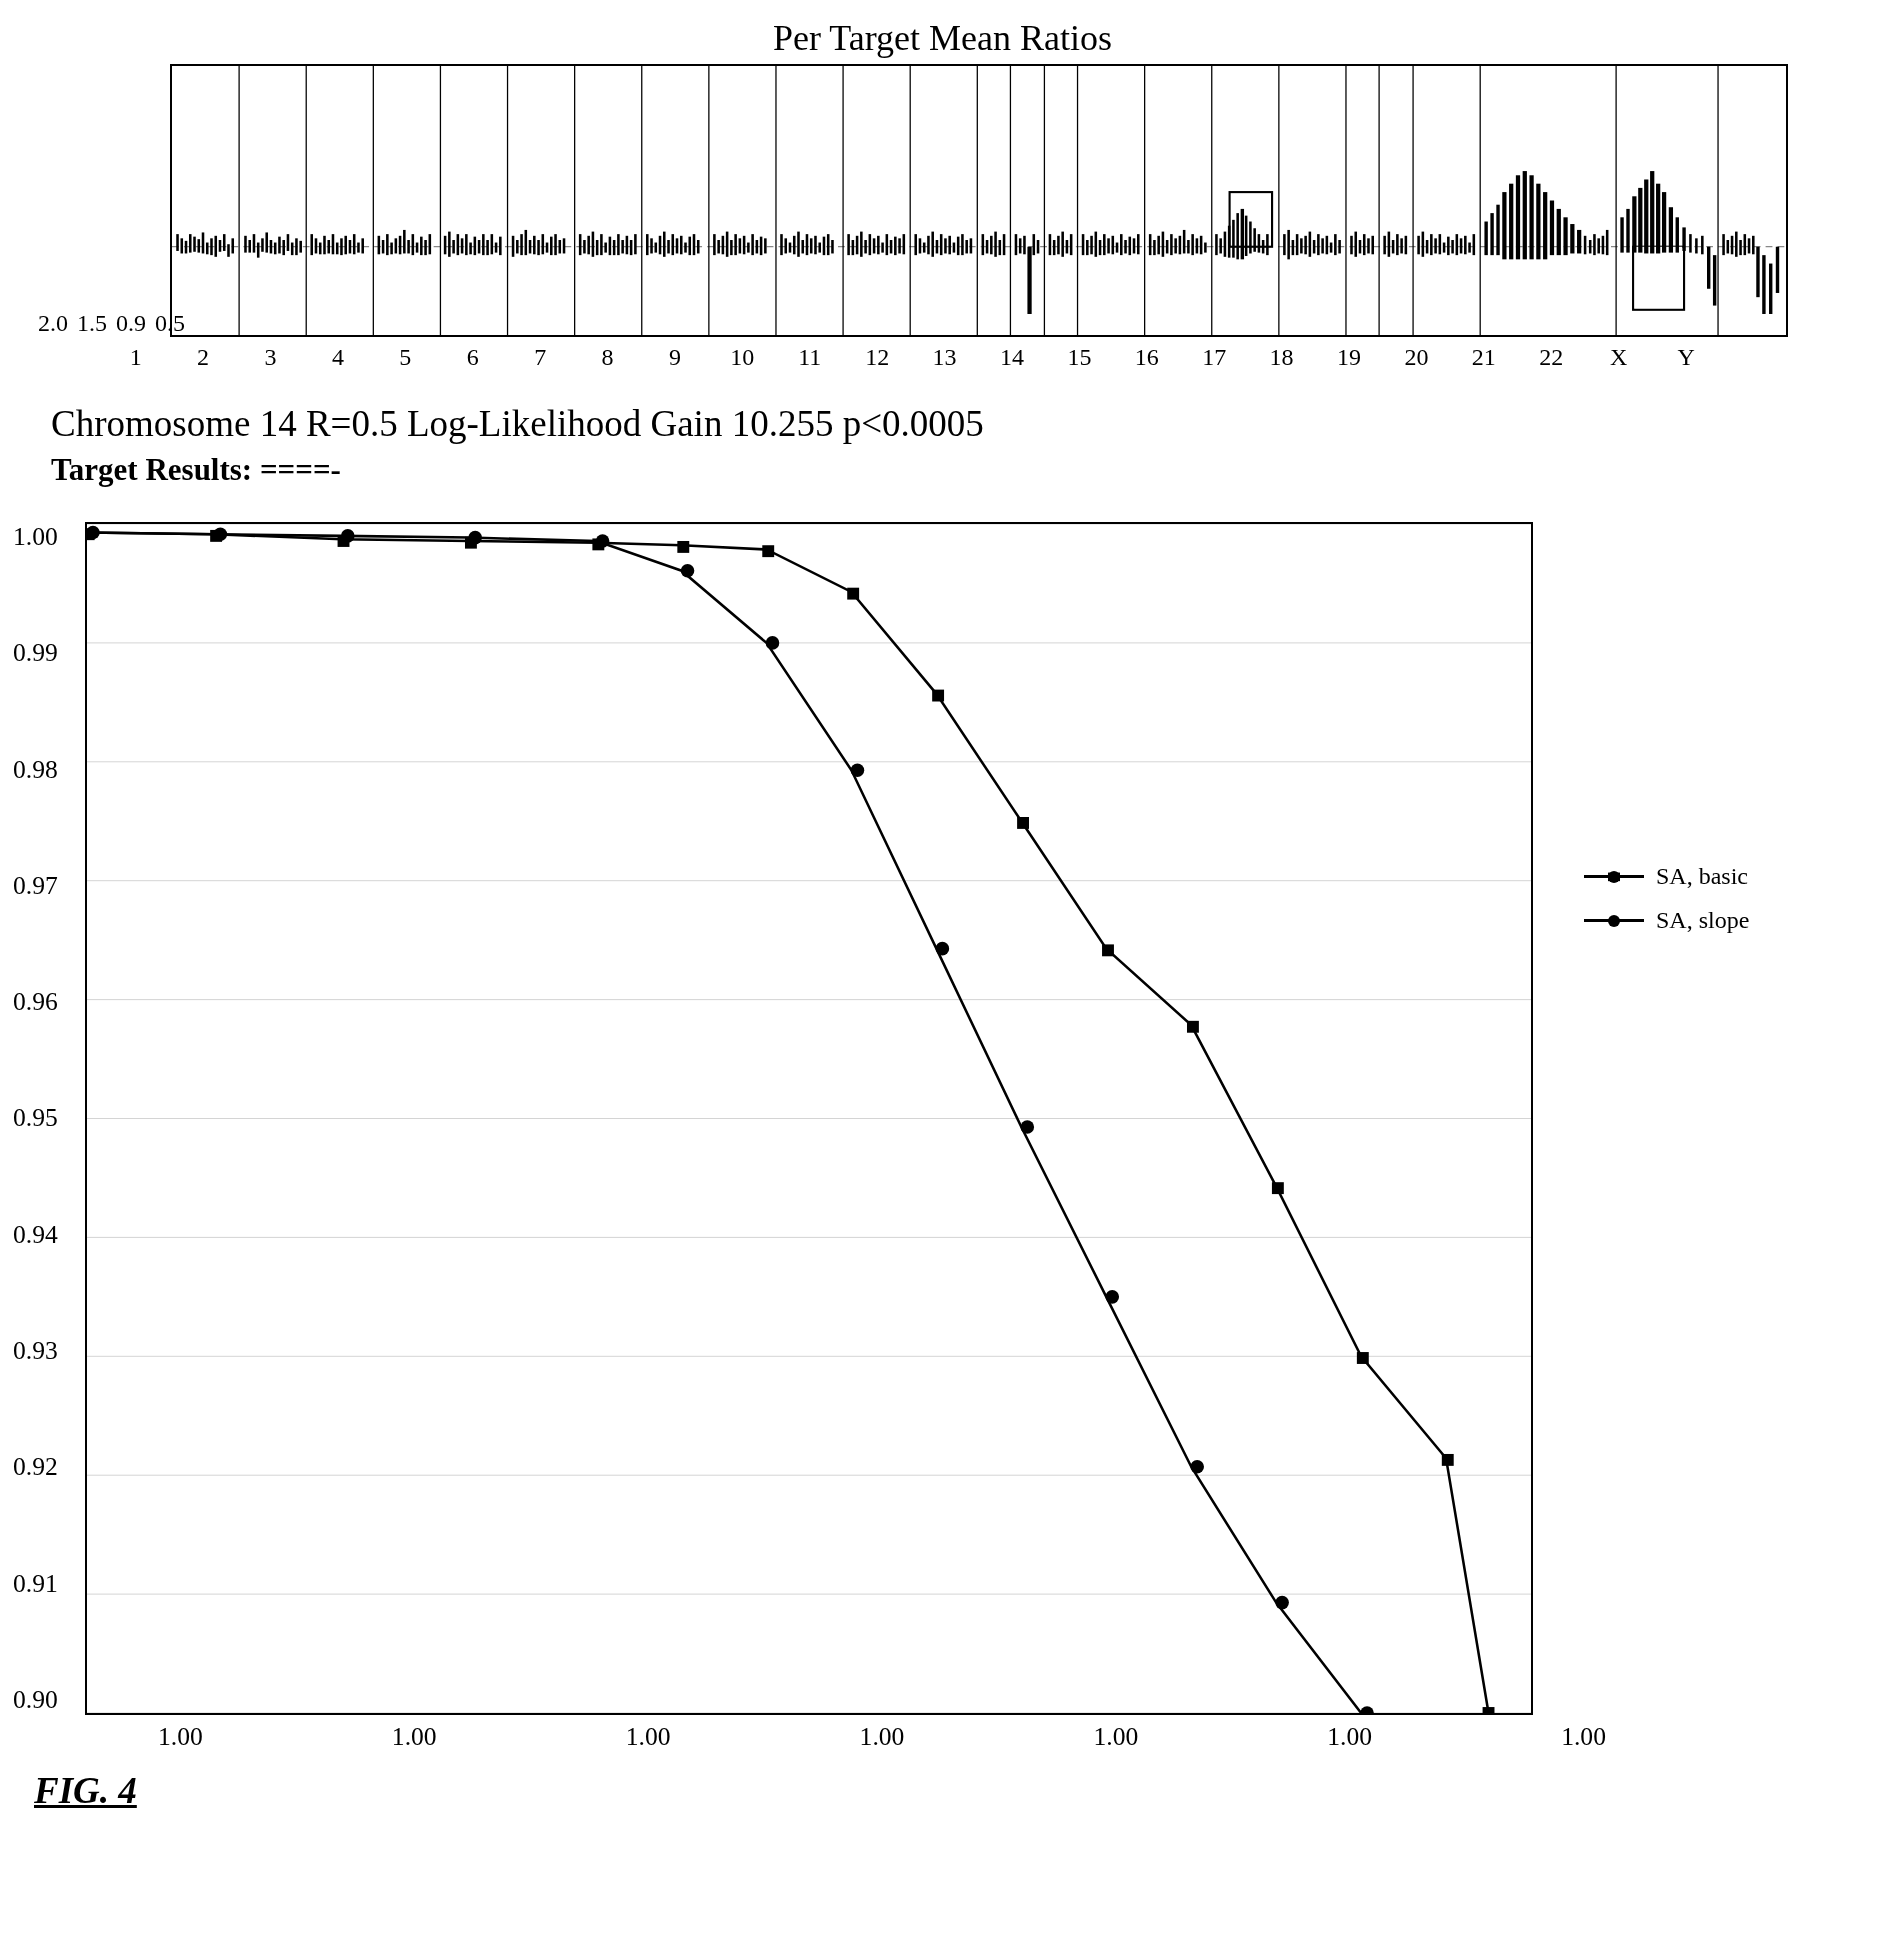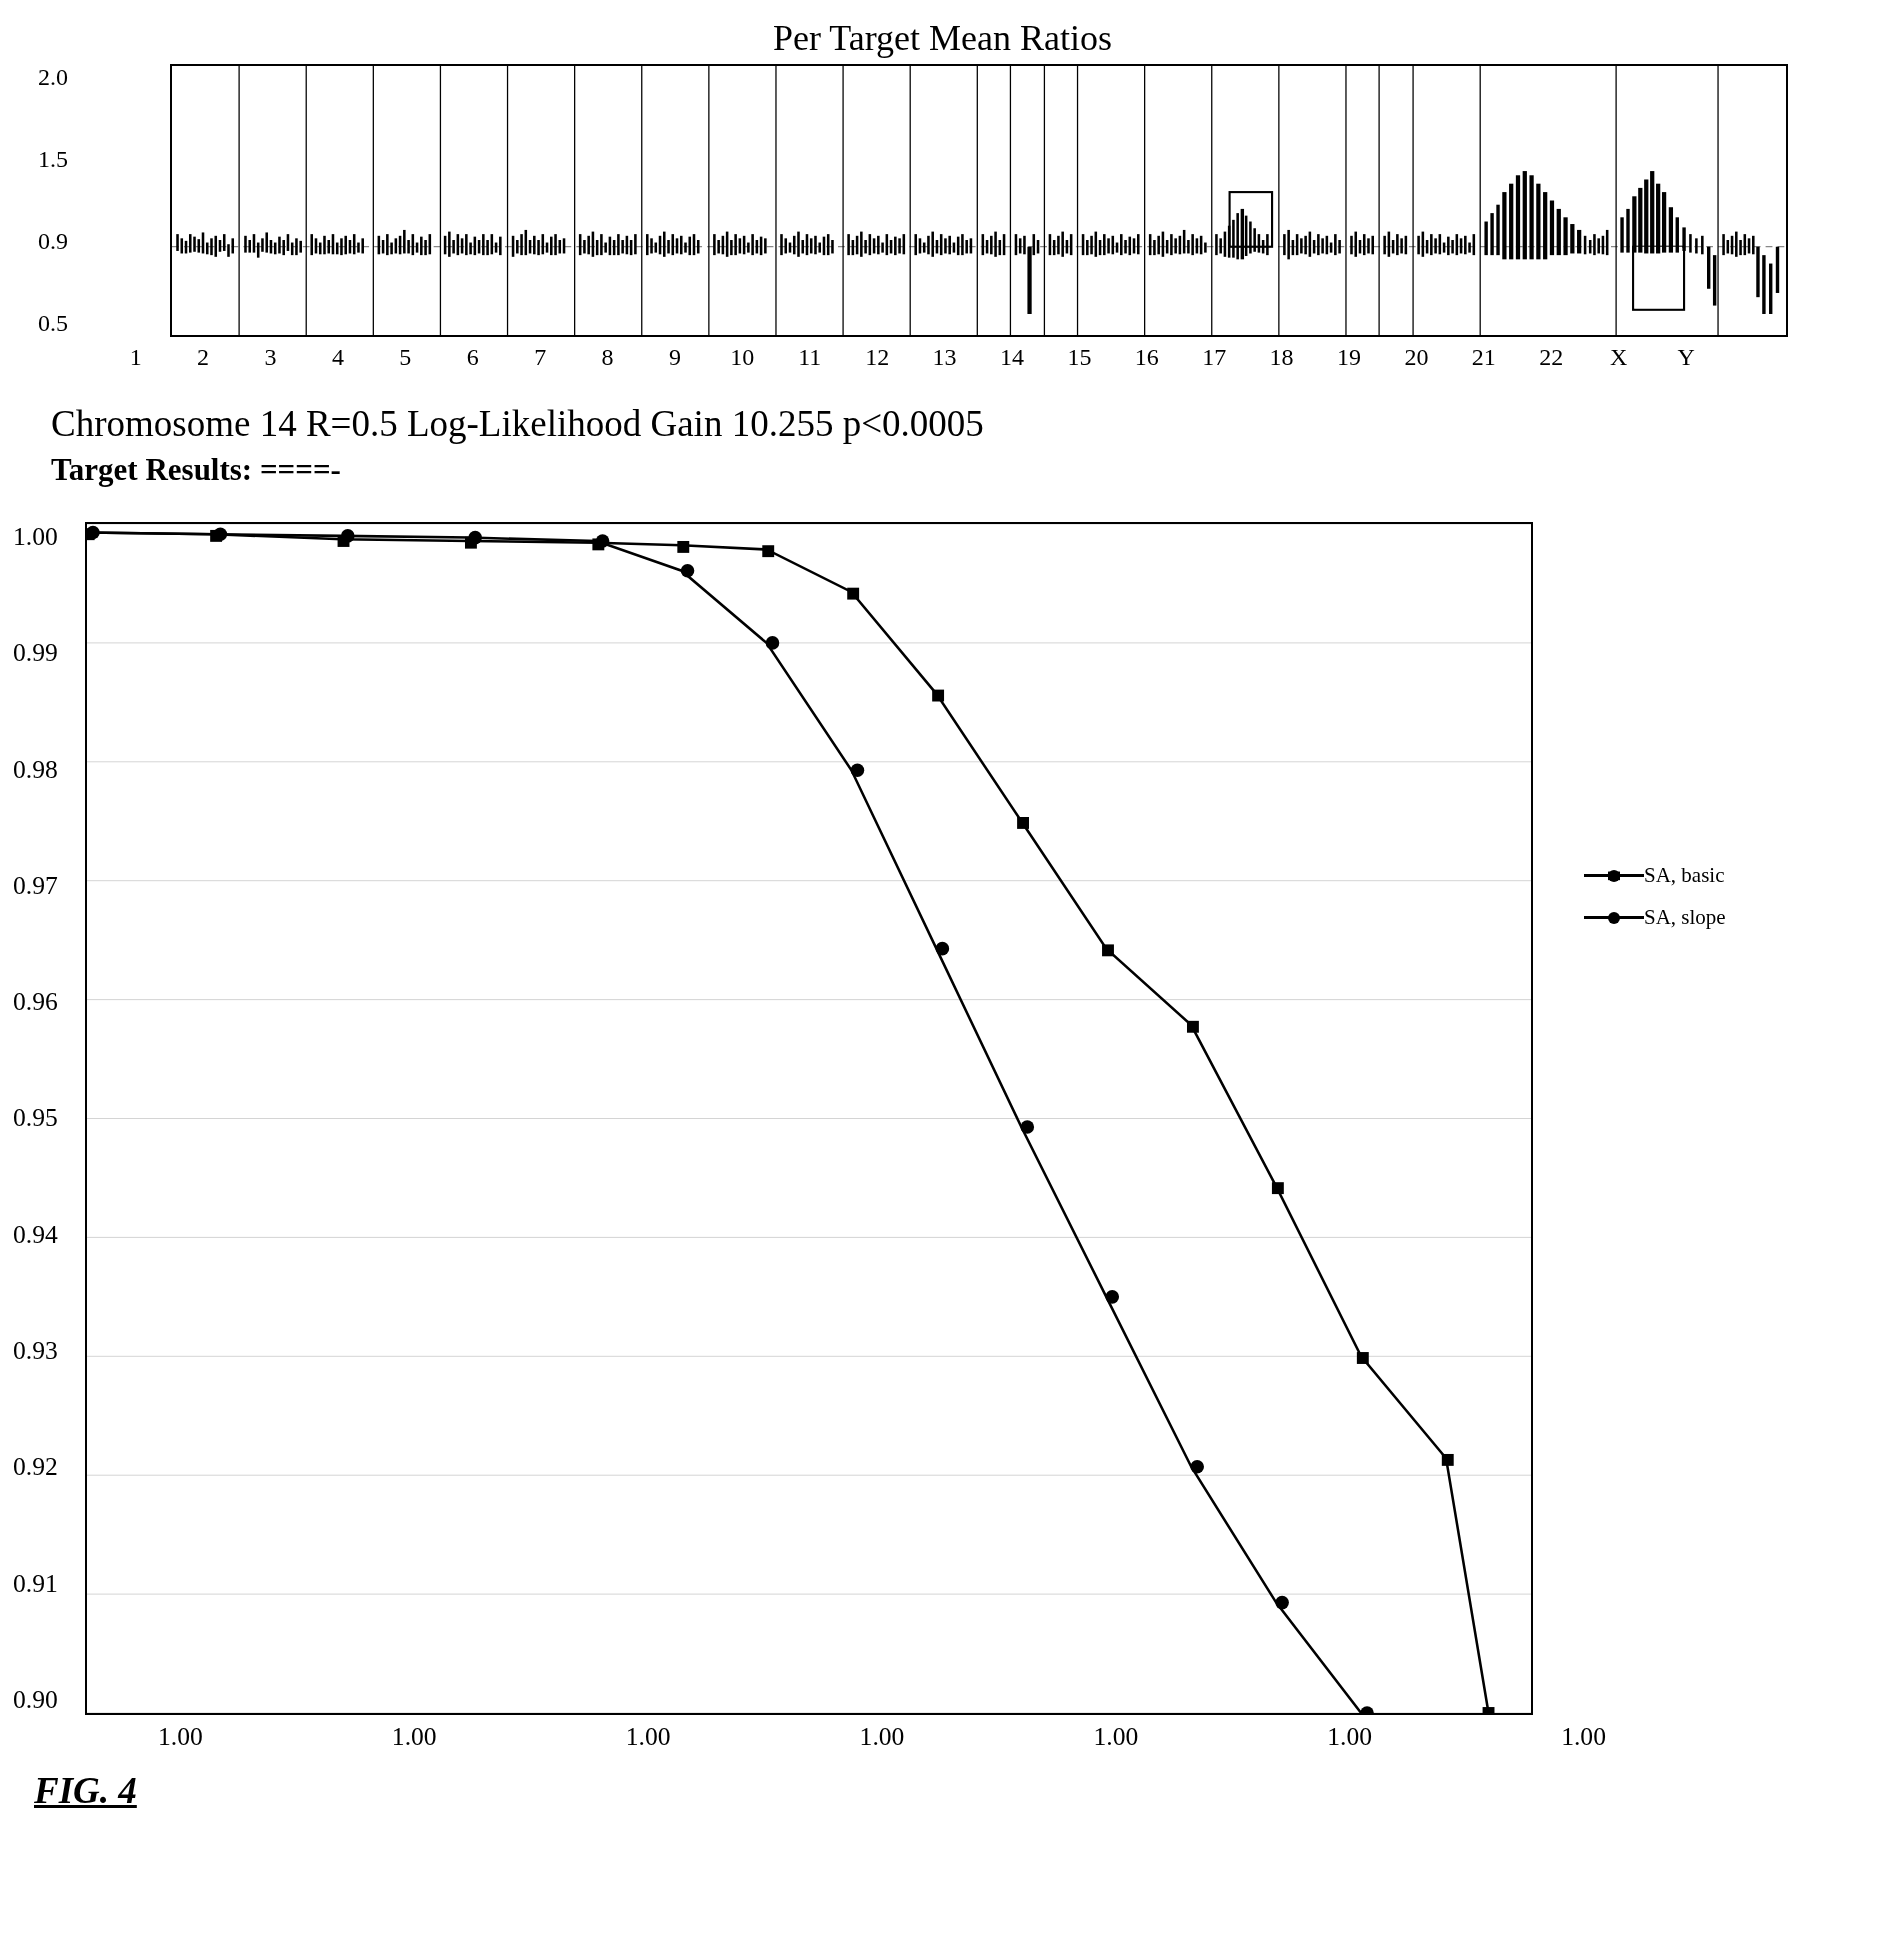--- a/index.html
+++ b/index.html
@@ -31,23 +31,24 @@
       border-top: 2.6px solid #000;
       border-right: 2.6px solid #000;
       margin-left: 68px;
     }
     .y-axis-labels {
       position: absolute;
       left: -64px;
       top: 0;
       height: 100%;
       display: flex;
-      flex-direction: column;
+      flex-direction: row;
       justify-content: space-between;
       align-items: flex-end;
+      gap: 9px;
     }
     .y-axis-labels span {
       font-size: 24px;
       font-family: serif;
     }
     .top-chart-svg {
       width: 100%;
       height: 100%;
     }
     .x-axis-labels {
@@ -154,22 +155,22 @@
     .roc-legend {
       margin-left: 51px;
       margin-top: 341px;
       display: flex;
       flex-direction: column;
       gap: 17px;
     }
     .legend-item {
       display: flex;
       align-items: center;
-      gap: 0;
-      font-size: 21px;
+      gap: 12px;
+      font-size: 24px;
       font-family: serif;
     }
     .legend-line {
       width: 60px;
       height: 2.6px;
       background: #000;
       position: relative;
     }
     .legend-dot {
       width: 12px;

